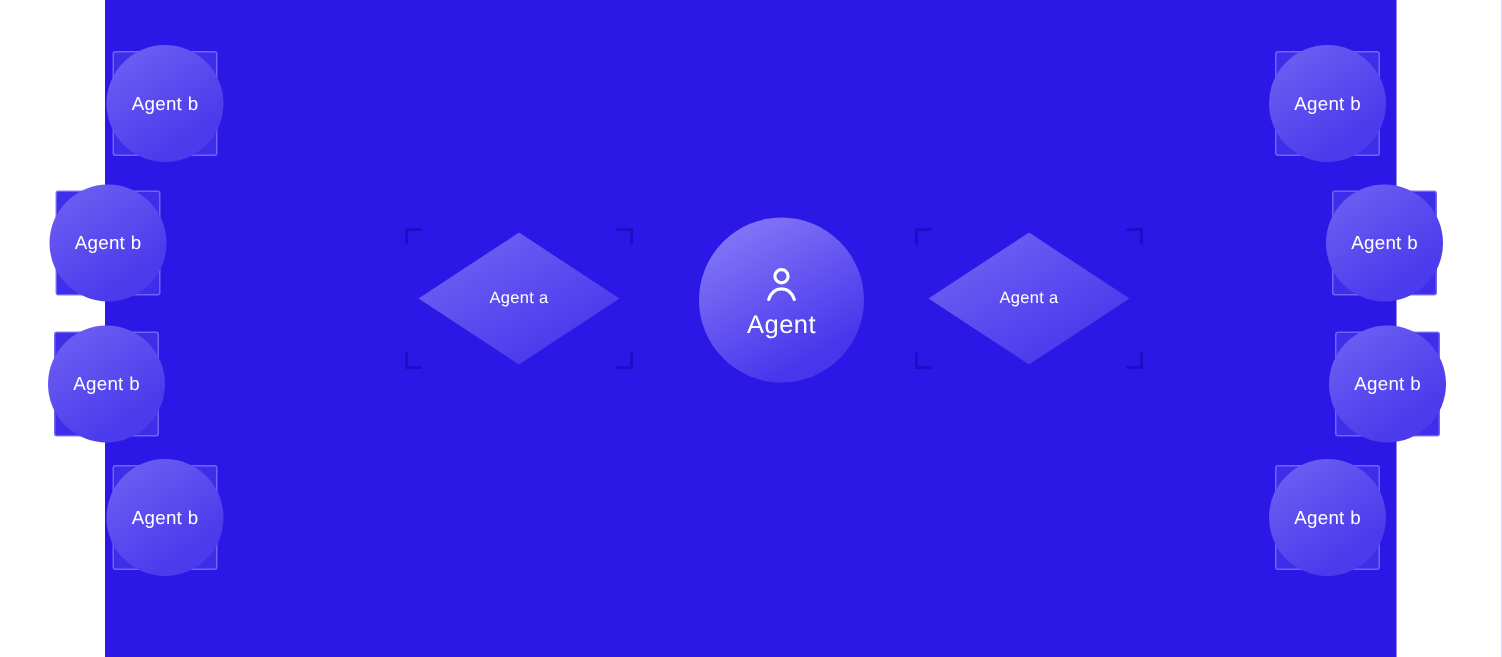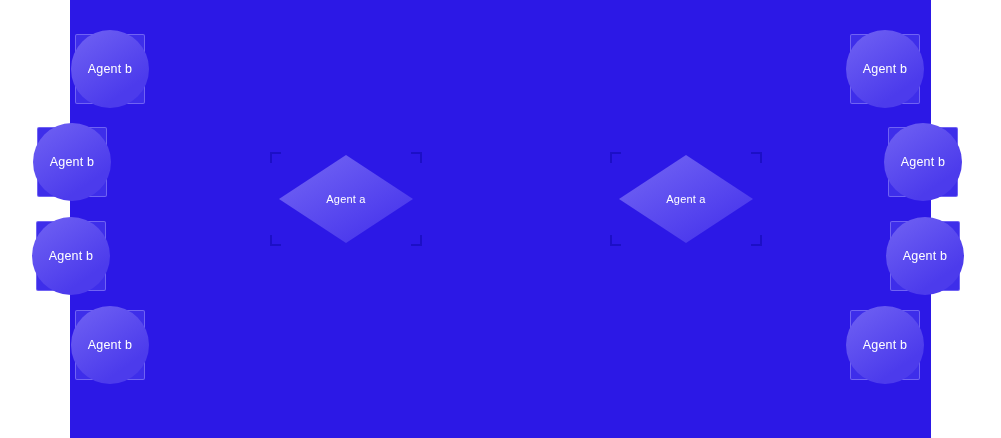--- a/index.html
+++ b/index.html
@@ -183,15 +183,22 @@
 
     <div class="diamond-wrap" style="left:549px; top:155px;">
       <div class="handle tl"></div>
       <div class="handle tr"></div>
       <div class="handle bl"></div>
       <div class="handle br"></div>
       <div class="diamond"></div>
       <span class="dlabel">Agent a</span>
     </div>
 
+    <div class="center-node">
+      <svg width="32" height="32" viewBox="0 0 24 24" aria-hidden="true">
+        <circle cx="12" cy="7.6" r="3.3" fill="none" stroke="#ffffff" stroke-width="1.6"></circle>
+        <path d="M5.6 19.2 C 6.8 15.6 9.2 13.9 12 13.9 C 14.8 13.9 17.2 15.6 18.4 19.2" fill="none" stroke="#ffffff" stroke-width="1.6" stroke-linecap="round"></path>
+      </svg>
+      <span class="clabel">Agent</span>
+    </div>
 
   </div>
 </div>
 
 </body></html>

